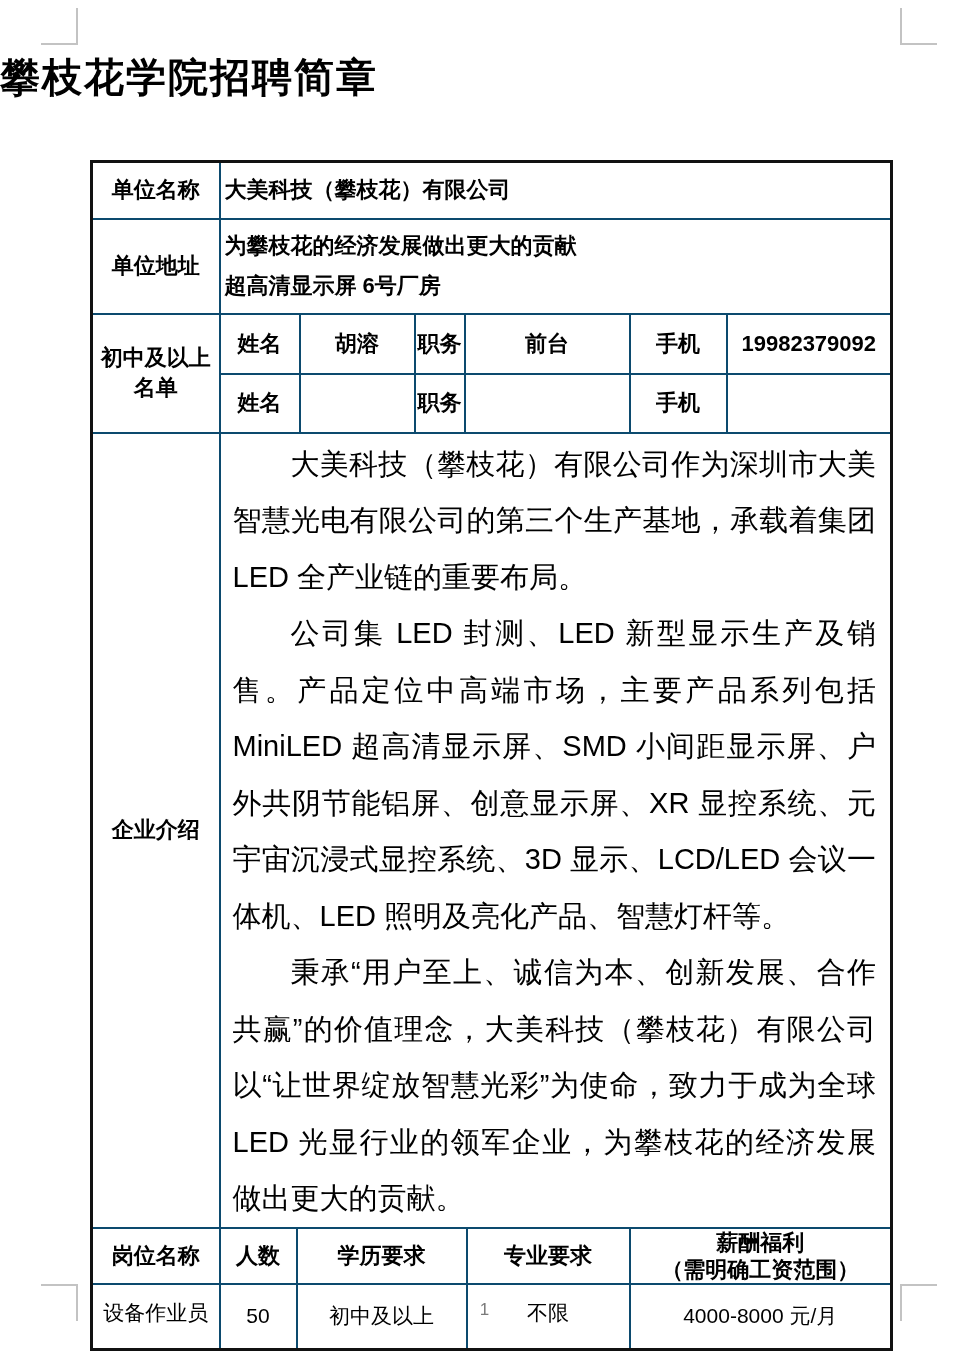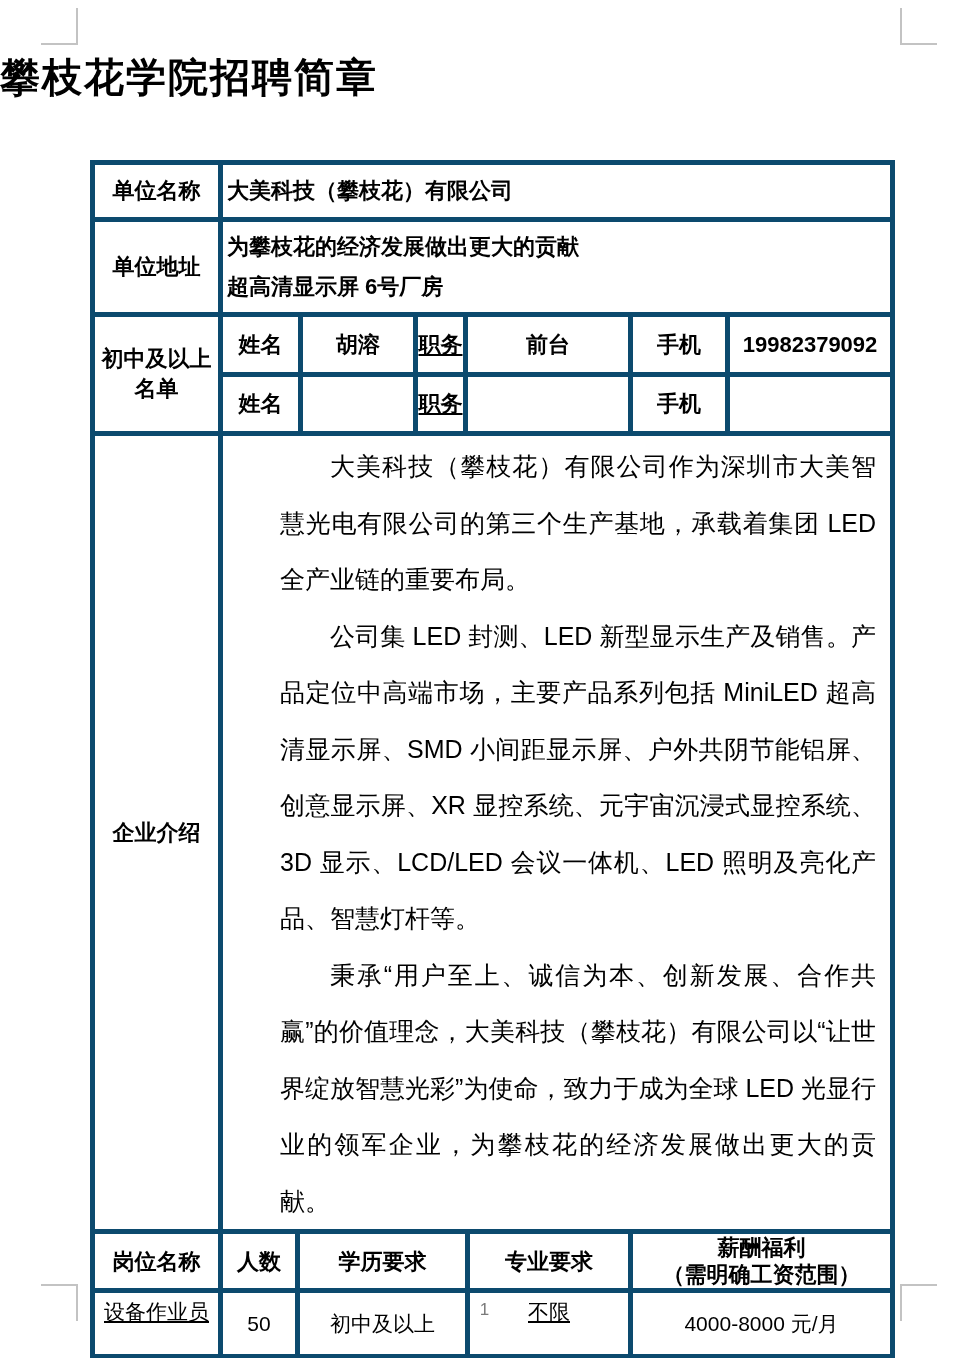--- a/index.html
+++ b/index.html
@@ -26,47 +26,46 @@
   }
 
   .tables { position: absolute; left: 90px; top: 160px; width: 800px; }
 
   table {
     width: 800px;
     border-collapse: collapse;
     table-layout: fixed;
   }
   td {
-    border: 5px solid #0c4a6e;
+    border: 2px solid #0c4a6e;
     padding: 0;
     font-size: 22px;
     overflow: hidden;
   }
   #tbl-info { border: 3px solid #111; border-bottom: none; }
   #tbl-job  { border: 3px solid #111; border-top: none; }
   #tbl-job tr:first-child td { border-top: none; }
   .lbl { font-weight: bold; text-align: center; vertical-align: middle; line-height: 30px; }
   .val { font-weight: bold; text-align: left; vertical-align: middle; padding-left: 4px; }
   .addr div { line-height: 40px; }
   .att { font-weight: bold; text-align: center; vertical-align: middle; }
-  .att-duty { line-height: 26px; padding: 0 0; word-break: break-all; text-decoration: underline; }
+  .att-duty { line-height: 26px; padding: 0 0; word-break: break-all; }
 
   .intro-cell { vertical-align: top; padding: 2px 14px 0 12px; font-weight: normal; }
   .intro-cell p {
-    font-size: 25px;
+    font-size: 29px;
     line-height: 56.5px;
     text-indent: 2em;
     text-align: justify;
     text-justify: inter-character;
-    margin-left: 45px;
   }
 
   .jh { font-weight: bold; text-align: center; vertical-align: middle; line-height: 27px; }
   .jd { font-weight: normal; font-size: 21px; text-align: center; vertical-align: middle; }
-  .jd-top { vertical-align: top; padding-top: 5px; text-decoration: underline; }
+  .jd-top { vertical-align: top; padding-top: 14px; }
 
   .page-num {
     position: absolute; left: 0; top: 1300px; width: 100%;
     text-align: center; font-size: 17px; color: #7a7a7a;
   }
 </style>
 </head>
 <body>
 
 <div class="crop crop-tl"></div>

